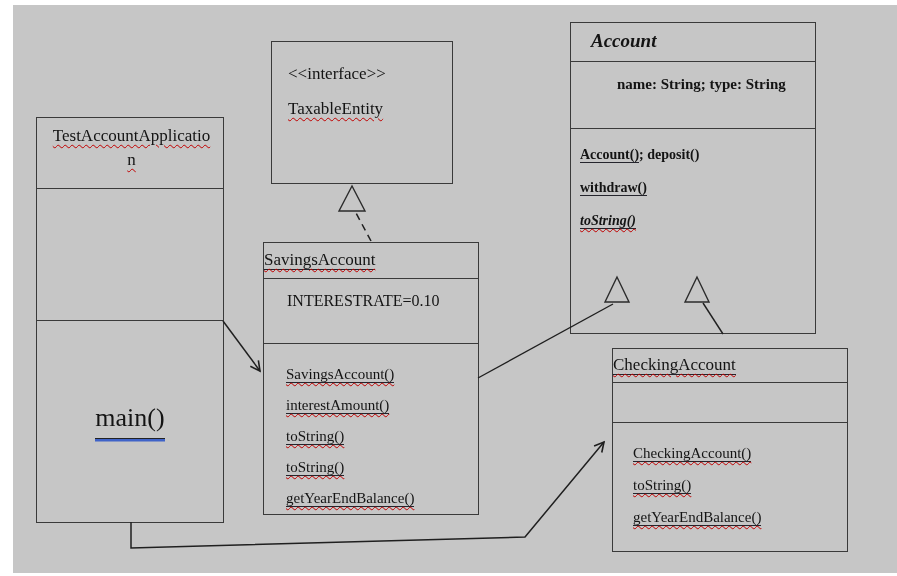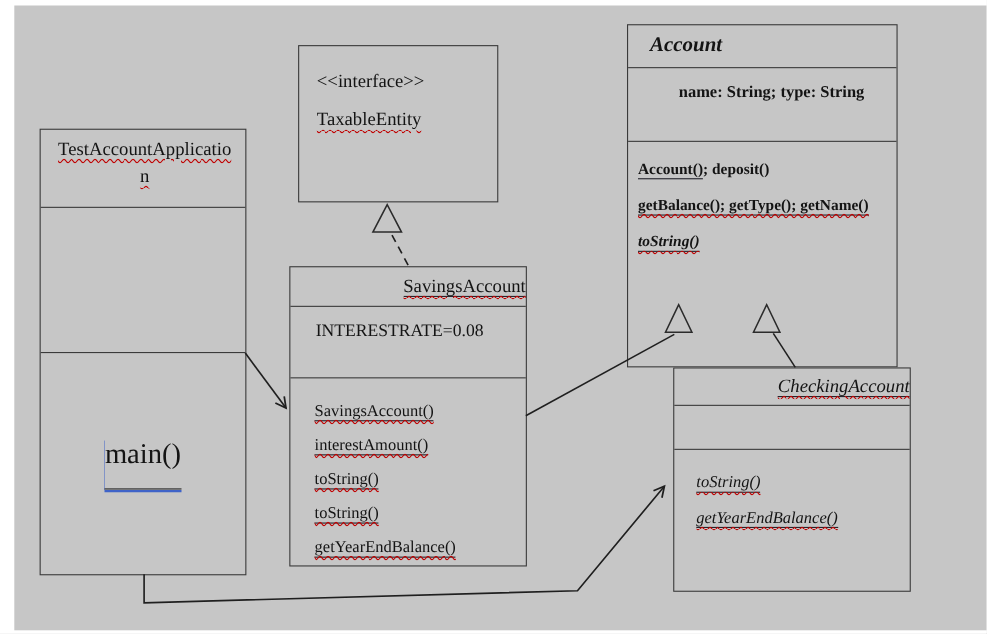--- a/index.html
+++ b/index.html
@@ -50,23 +50,23 @@
     text-decoration-style: wavy;
     text-decoration-color: #c00000;
     text-decoration-thickness: 1px;
     text-underline-offset: 3px;
   }
   .u  { border-bottom: 1.2px solid #24242c; }
   .it { font-style: italic; }
   .main-u {
     border-bottom: 1.2px solid #222222;
     box-shadow: 0 2.5px 0 0 #3f63c8;
-    padding-bottom: 16px;
+    padding-bottom: 5px;
   }
-  .center     { text-align: right; }
+  .center     { text-align: left; }
 
   #box-test .t-title   { height: 71px;  padding: 6px 10px 0 13px; font-size: 17px; line-height: 24px; word-break: break-all; }
   #box-test .t-attrs   { height: 132px; }
   #box-test .t-methods { height: 200px; display: flex; align-items: center; justify-content: center; font-size: 26px; }
 
   #box-taxable .t-body { height: 100%; padding: 14px 0 0 16px; font-size: 17px; line-height: 35px; }
 
   #box-account .t-title   { height: 39px; padding: 7px 0 0 20px; font-size: 19px; }
   #box-account .t-attrs   { height: 67px; padding: 7px 0 0 46px; font-size: 15px; line-height: 31px; }
   #box-account .t-methods { height: 144px; padding: 9px 0 0 9px; font-size: 14px; line-height: 33px; }
@@ -106,47 +106,48 @@
     <div class="sec t-title">
       <span class="it">Account</span>
     </div>
     <div class="sec t-attrs">
       <div class="line"><span>name: String; type: String</span></div>
     </div>
     <div class="sec t-methods">
       <div class="line">
         <span class="u">Account()</span><span>; deposit()</span>
       </div>
-      <div class="line"><span class="u sq">getBalance(); getType(); getName()</span></div>
+      <div class="line"><span class="u">withdraw()</span></div>
       <div class="line"><span class="u sq it">toString()</span></div>
     </div>
   </div>
 
   <div class="uml-box" id="box-savings" style="left:263px; top:242px; width:216px; height:273px;">
     <div class="sec t-title center">
       <span class="u sq">SavingsAccount</span>
     </div>
     <div class="sec t-attrs">
-      <span>INTERESTRATE=0.08</span>
+      <span>INTERESTRATE=0.10</span>
     </div>
     <div class="sec t-methods">
       <div class="line"><span class="u sq">SavingsAccount()</span></div>
       <div class="line"><span class="u sq">interestAmount()</span></div>
       <div class="line"><span class="u sq">toString()</span></div>
       <div class="line"><span class="u sq">toString()</span></div>
       <div class="line"><span class="u sq">getYearEndBalance()</span></div>
     </div>
   </div>
 
-  <div class="uml-box" id="box-checking" style="left:612px; top:334px; width:216px; height:204px;font-style:italic;">
+  <div class="uml-box" id="box-checking" style="left:612px; top:348px; width:236px; height:204px;">
     <div class="sec t-title center">
       <span class="u sq">CheckingAccount</span>
     </div>
     <div class="sec t-attrs"></div>
     <div class="sec t-methods">
+      <div class="line"><span class="u sq">CheckingAccount()</span></div>
       <div class="line"><span class="u sq">toString()</span></div>
       <div class="line"><span class="u sq">getYearEndBalance()</span></div>
     </div>
   </div>
 
   <svg class="connectors" viewBox="0 0 897 576" xmlns="http://www.w3.org/2000/svg">
     <defs>
       <marker id="oarr" viewBox="0 0 14 14" refX="12" refY="7" markerWidth="14" markerHeight="14" orient="auto" markerUnits="userSpaceOnUse">
         <path d="M2.5,2 L12,7 L2.5,12" fill="none" stroke="#1f1f1f" stroke-width="1.6"></path>
       </marker>

